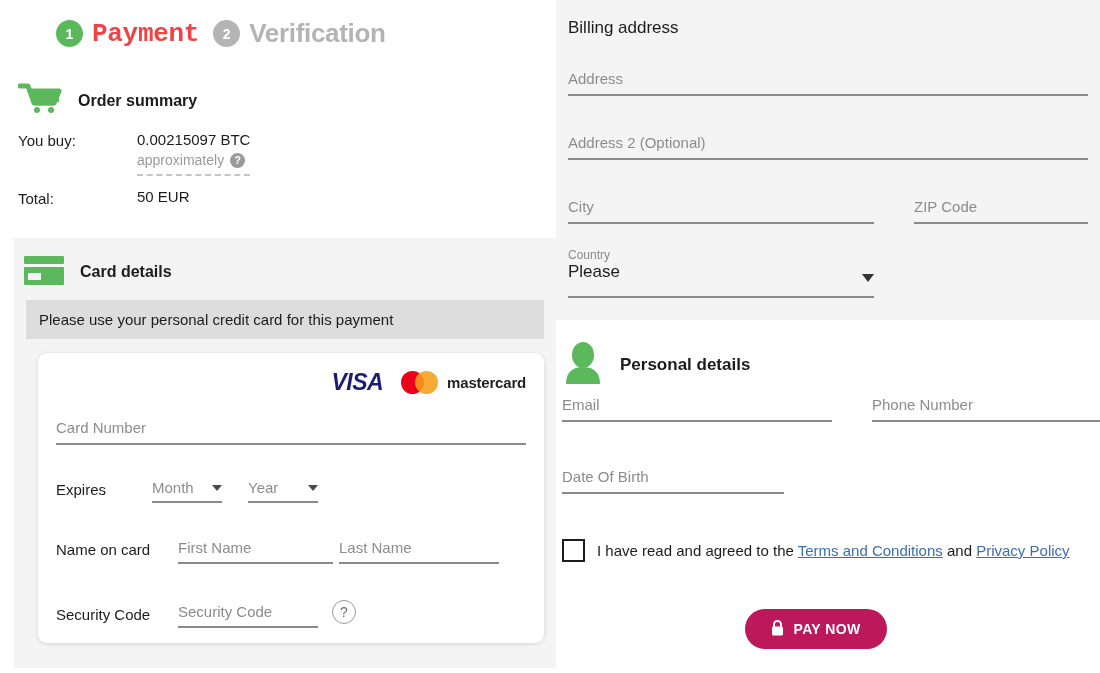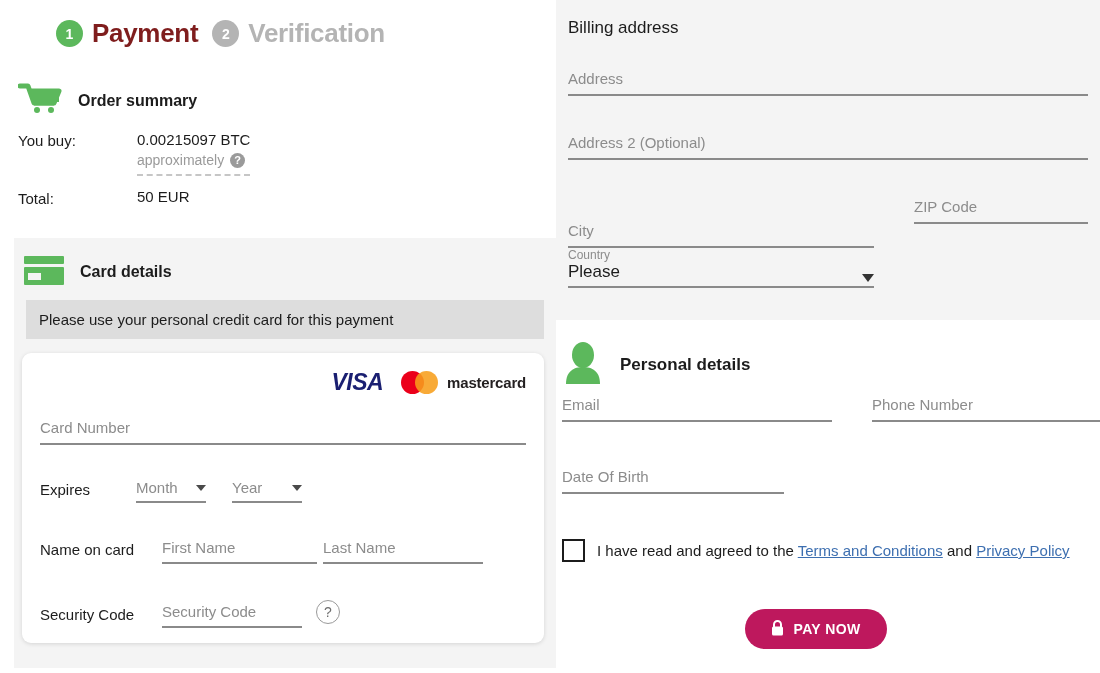--- a/index.html
+++ b/index.html
@@ -23,21 +23,21 @@
   .step { display: flex; align-items: center; gap: 9px; }
   .step-badge {
     width: 27px; height: 27px; border-radius: 50%;
     display: flex; align-items: center; justify-content: center;
     color: #ffffff; font-size: 14px; font-weight: bold;
     font-family: "Liberation Sans", sans-serif;
   }
   .step-badge.active { background: #5cb85c; }
   .step-badge.inactive { background: #b4b4b4; }
   .step-label { font-size: 26px; font-weight: bold; letter-spacing: -0.3px; }
-  .step-label.active { color: #7f1d1d; }
+  .step-label.active { color: #ef4444; font-family: Liberation Mono, monospace; }
   .step-label.inactive { color: #b4b4b4; }
 
   
   .order-summary { position: absolute; left: 18px; top: 82px; width: 520px; }
   .os-head { display:flex; align-items:center; gap: 16px; height: 38px; }
   .os-title { font-size: 16px; font-weight: bold; color: #1c1c1c; }
   .os-rows { margin-top: 10px; font-size: 15px; color: #1c1c1c; }
   .os-row { display: flex; align-items: flex-start; }
   .os-key { width: 119px; flex: none; padding-top: 2px; }
   .os-val { flex: 1; }
@@ -51,21 +51,21 @@
     position: absolute; left: 14px; top: 238px; width: 542px; height: 430px;
     background: #f4f4f4;
   }
   .cd-head { display:flex; align-items:center; gap:16px; padding: 14px 0 0 10px; height: 40px; }
   .cd-title { font-size: 16px; font-weight: bold; color: #1c1c1c; }
   .cd-note {
     margin: 8px 12px 0 12px; background: #dddddd; color: #1c1c1c;
     font-size: 15px; padding: 11px 13px;
   }
   .cd-white {
-    margin: 14px 12px 0 8px; background:#ffffff; border-radius: 9px;
+    margin: 14px 12px 0 24px; background:#ffffff; border-radius: 9px;
     box-shadow: 0 1px 4px rgba(0,0,0,0.13);
     padding: 14px 18px 24px 18px; height: 290px; box-sizing: border-box;
     position: relative;
   }
   .brands { display:flex; align-items:center; justify-content:flex-end; gap: 18px; height: 30px; }
   .visa { font-size: 23px; font-weight: bold; font-style: italic; color: #1a1f71; letter-spacing: -0.5px; }
   .mc { display:flex; align-items:center; gap: 9px; }
   .mc-circles { position: relative; width: 37px; height: 23px; }
   .mc-c { position:absolute; top:0; width:23px; height:23px; border-radius:50%; }
   .mc-red { left: 0; background: #eb001b; }
@@ -264,29 +264,29 @@
       <div class="billing-title">Billing address</div>
 
       <div class="b-fld fld-line" style="left:12px; top:70px; width:520px;">
         <span class="ph">Address</span>
       </div>
 
       <div class="b-fld fld-line" style="left:12px; top:134px; width:520px;">
         <span class="ph">Address 2 (Optional)</span>
       </div>
 
-      <div class="b-fld fld-line" style="left:12px; top:198px; width:306px;margin-top:24px;">
+      <div class="b-fld fld-line" style="left:12px; top:198px; width:306px;">
         <span class="ph">City</span>
       </div>
 
       <div class="b-fld fld-line" style="left:358px; top:198px; width:174px;">
         <span class="ph">ZIP Code</span>
       </div>
 
-      <div class="b-fld fld-line sel-country" style="left:12px; top:248px; width:306px; display:flex; align-items:flex-end; justify-content:space-between; padding-bottom:4px;gap:32px;">
+      <div class="b-fld fld-line sel-country" style="left:12px; top:248px; width:306px; display:flex; align-items:flex-end; justify-content:space-between; padding-bottom:14px;gap:32px;">
         <span>
           <span class="mini">Country</span>
           <span class="val">Please</span>
         </span>
         <span class="caret-big"></span>
       </div>
     </div>
 
     <div class="personal">
       <div class="pd-head">

